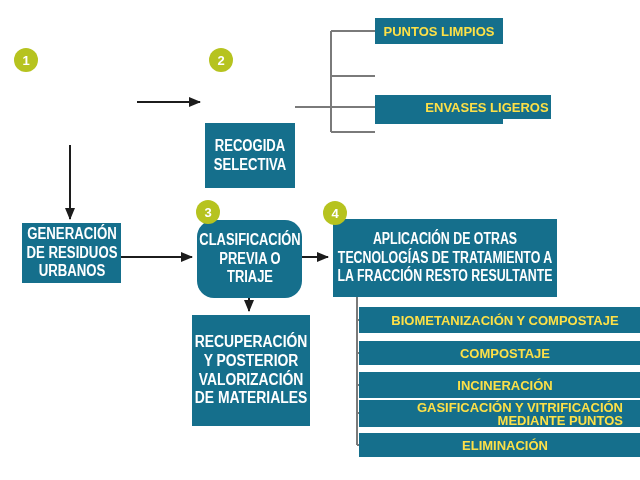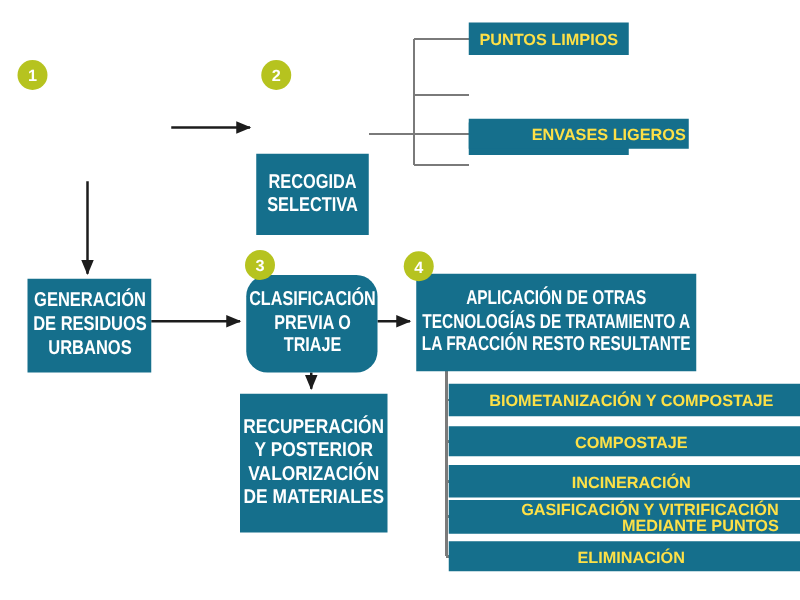--- a/index.html
+++ b/index.html
@@ -14,21 +14,21 @@
   }
   .node .cond{
     flex-shrink:0;text-align:center;font-weight:bold;font-size:16px;line-height:1.18;
     text-transform:uppercase;
   }
   
   #node-actuaciones{left:18px;top:68px;width:120px;height:77px;}
   #node-actuaciones .cond{width:150px;transform:scaleX(0.80);}
   #node-recogida{left:205px;top:75px;width:90px;height:65px;margin-top:48px;}
   #node-recogida .cond{width:110px;transform:scaleX(0.818);}
-  #node-generacion{left:22px;top:223px;width:99px;height:75px;}
+  #node-generacion{left:22px;top:223px;width:99px;height:60px;}
   #node-generacion .cond{width:120px;transform:scaleX(0.825);}
   #node-clasificacion{left:197px;top:220px;width:105px;height:78px;border-radius:17px;}
   #node-clasificacion .cond{width:130px;transform:scaleX(0.808);}
   #node-recuperacion{left:192px;top:315px;width:118px;height:111px;}
   #node-recuperacion .cond{width:136px;transform:scaleX(0.868);}
   #node-aplicacion{left:333px;top:219px;width:224px;height:78px;}
   #node-aplicacion .cond{width:290px;transform:scaleX(0.772);}
   
   .leaf{
     position:absolute;background:#156f8c;color:#fde047;z-index:2;

